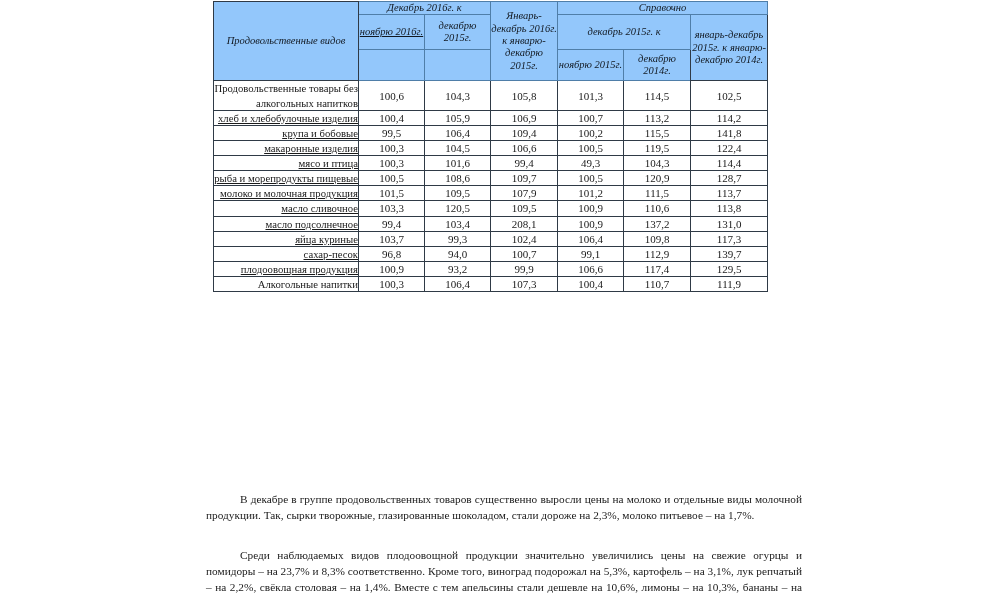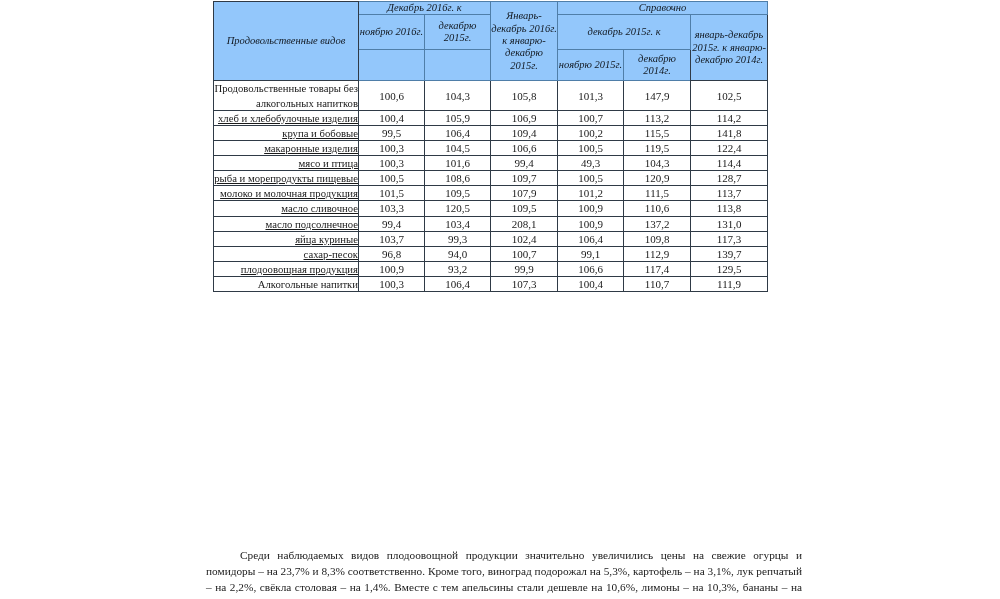--- a/index.html
+++ b/index.html
@@ -44,21 +44,21 @@
   .hd {
     background: #93c7fb;
     font-style: italic;
     text-align: center;
     font-size: 10.5px;
     line-height: 1.18;
     padding: 2px 2px;
     color: #111820;
     border-color: #4f7ea8 !important;
   }
-  .hd.bold { font-weight: bold; font-style: italic; }
+  .hd.bold { font-weight: bold; font-style: italic; text-decoration: underline; }
   .hd-outer { border-color: #2f3a46 !important; }
 
   
   .label-cell {
     font-size: 10.7px;
     line-height: 1.32;
     padding: 4px 4px 4px 6px;
     text-align: right;
     vertical-align: middle;
     border-left-color: #2f3a46;
@@ -129,21 +129,21 @@
         <th class="hd">декабрю 2014г.</th>
       </tr>
     </thead>
     <tbody id="table-body">
         <tr class="first-body-row">
           <td class="label-cell">Продовольственные товары без алкогольных напитков</td>
           <td class="num-cell b">100,6</td>
           <td class="num-cell">104,3</td>
           <td class="num-cell">105,8</td>
           <td class="num-cell">101,3</td>
-          <td class="num-cell">147,9</td>
+          <td class="num-cell">114,5</td>
           <td class="num-cell last">102,5</td>
         </tr>
         <tr>
           <td class="label-cell indent">хлеб и хлебобулочные изделия</td>
           <td class="num-cell b">100,4</td>
           <td class="num-cell">105,9</td>
           <td class="num-cell">106,9</td>
           <td class="num-cell">100,7</td>
           <td class="num-cell">113,2</td>
           <td class="num-cell last">114,2</td>
@@ -243,16 +243,17 @@
           <td class="num-cell b">100,3</td>
           <td class="num-cell">106,4</td>
           <td class="num-cell">107,3</td>
           <td class="num-cell">100,4</td>
           <td class="num-cell">110,7</td>
           <td class="num-cell last">111,9</td>
         </tr>
       </tbody>
   </table>
 
+  <div class="para" id="para-1">В декабре в группе продовольственных товаров существенно выросли цены на молоко и отдельные виды молочной продукции. Так, сырки творожные, глазированные шоколадом, стали дороже на 2,3%, молоко питьевое – на 1,7%.</div>
 
   <div class="para" id="para-2">Среди наблюдаемых видов плодоовощной продукции значительно увеличились цены на свежие огурцы и помидоры – на 23,7% и 8,3% соответственно. Кроме того, виноград подорожал на 5,3%, картофель – на 3,1%, лук репчатый – на 2,2%, свёкла столовая – на 1,4%. Вместе с тем апельсины стали дешевле на 10,6%, лимоны – на 10,3%, бананы – на 3,8%, груши – на 1,2%, сухофрукты – на 0,9%.</div>
 
 </div>
 
 </body></html>

